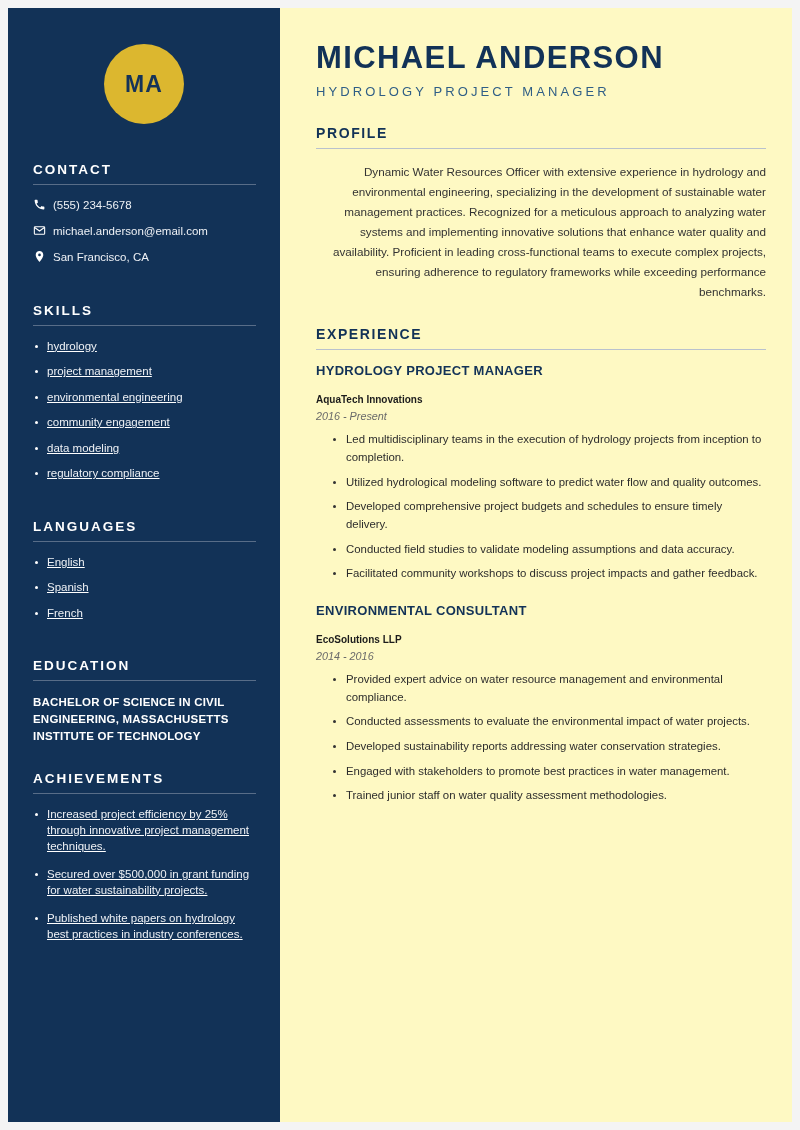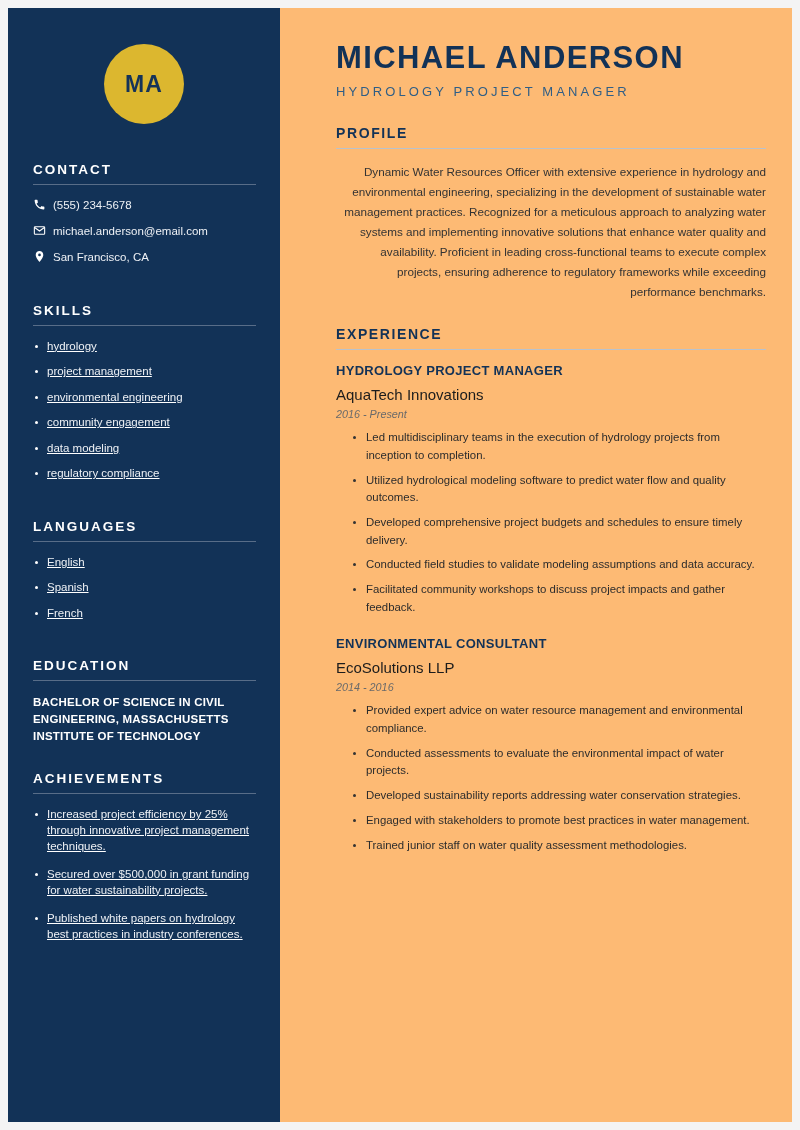--- a/index.html
+++ b/index.html
@@ -127,22 +127,22 @@
     color: #ffffff;
   }
   ul.ach-list li {
     margin-bottom: 13px;
   }
 
   
   .main {
     flex: 1 1 auto;
     box-sizing: border-box;
-    padding: 34px 26px 20px 56px;
-    background: #fdba74;
+    padding: 34px 26px 20px 36px;
+    background: #fef9c3;
     color: #2d2d2d;
   }
   .name {
     font-size: 31px;
     font-weight: bold;
     letter-spacing: 1.4px;
     color: #123257;
     margin: 0 0 9px 0;
     line-height: 1.05;
   }
@@ -172,24 +172,24 @@
     text-align: right;
   }
   .job-role {
     font-size: 13px;
     font-weight: bold;
     color: #123257;
     letter-spacing: .3px;
     margin: 0 0 6px 0;
   }
   .job-company {
-    font-size: 15px;
-    font-weight: normal;
+    font-size: 10px;
+    font-weight: bold;
     color: #1c1c1c;
-    margin: 8px 0 5px 0;
+    margin: 16px 0 5px 0;
   }
   .job-dates {
     font-size: 10.8px;
     font-style: italic;
     color: #6a6a6a;
     margin: 0 0 9px 0;
   }
   ul.bullets {
     list-style: none;
     margin: 0 0 20px 0;

